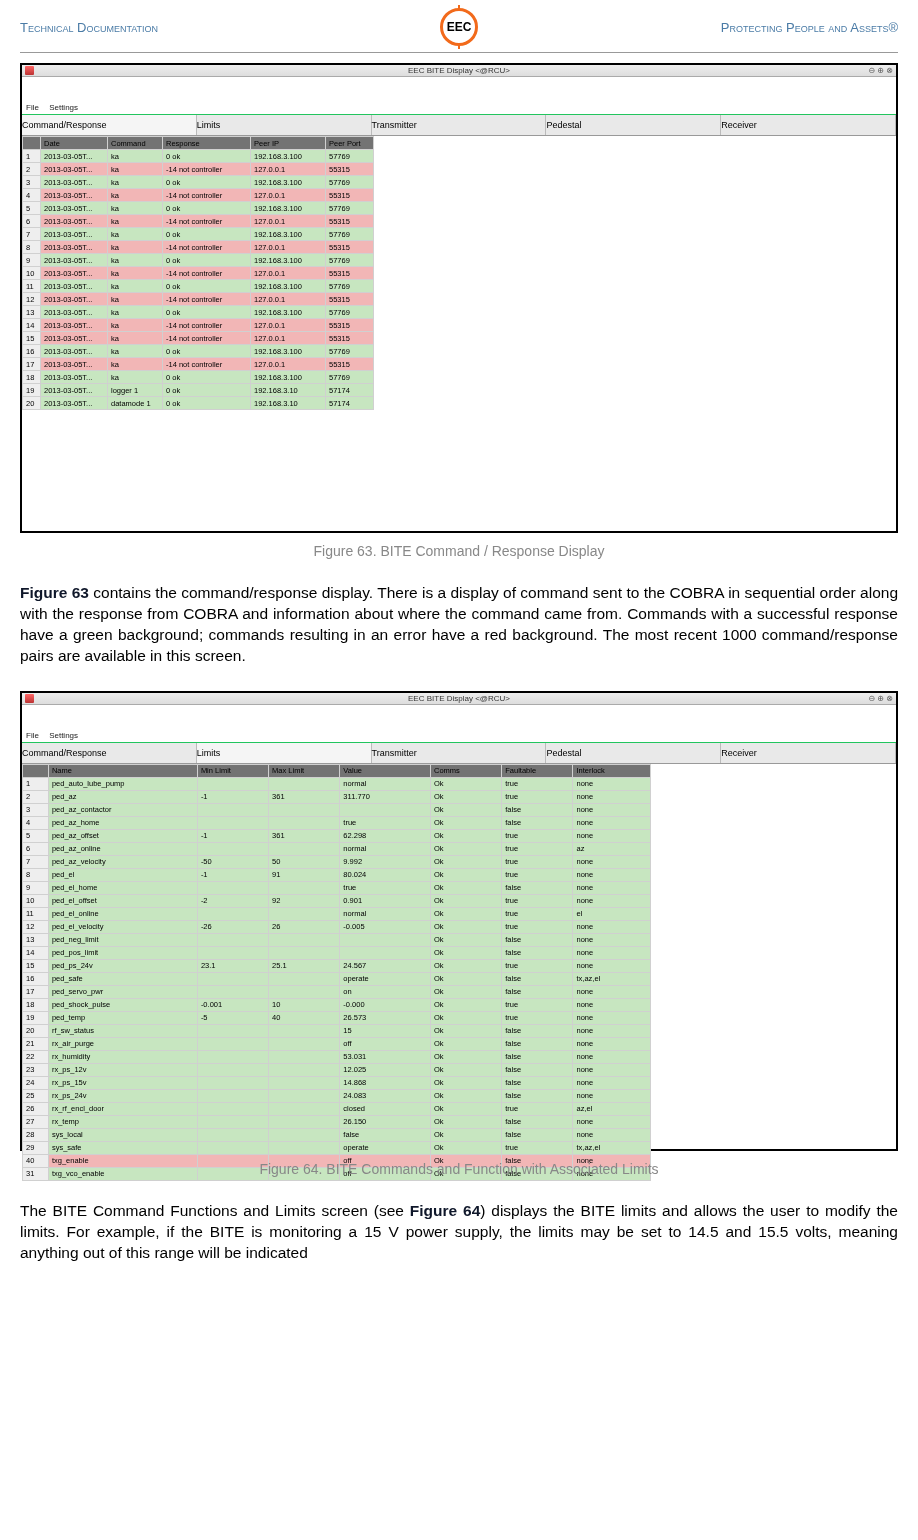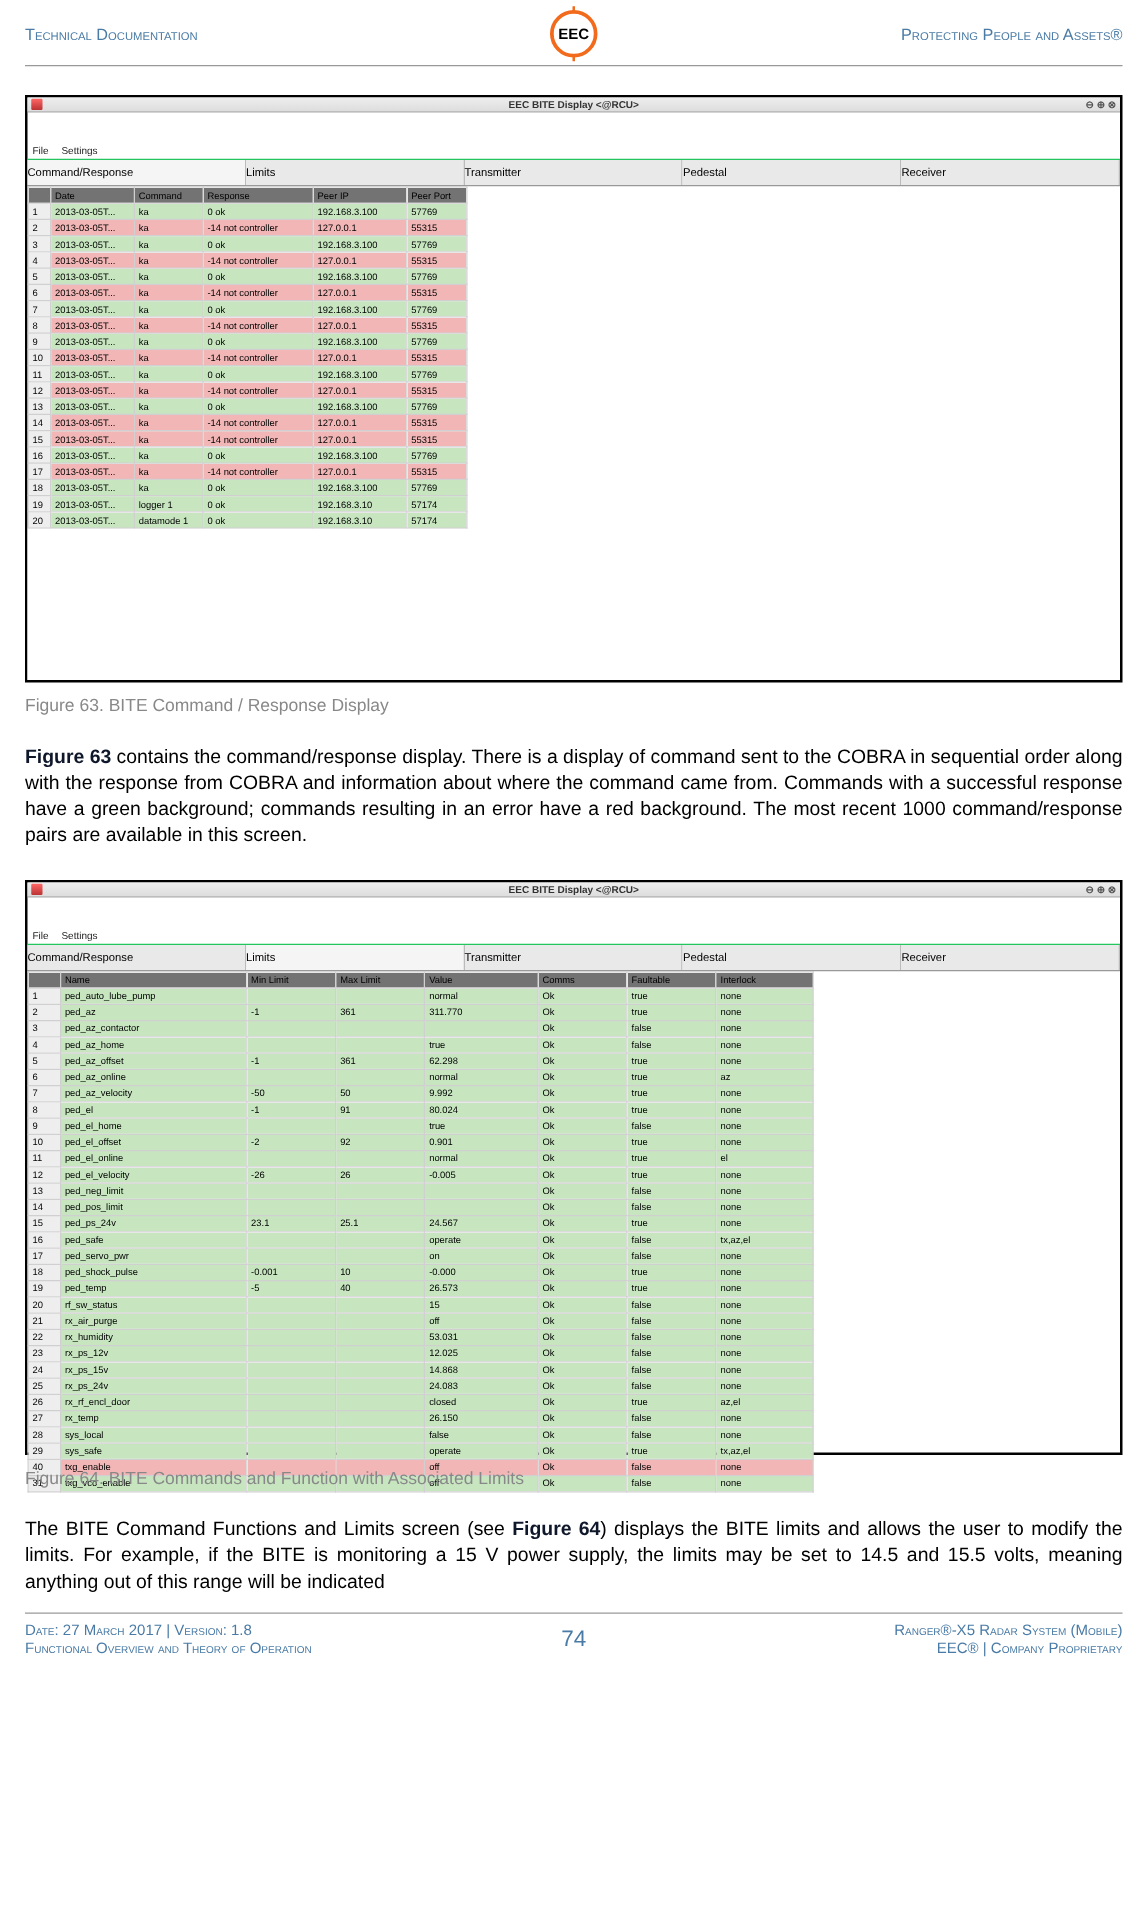--- a/index.html
+++ b/index.html
@@ -10,21 +10,21 @@
     color: #000;
     font-size: 13px;
   }
   .page { padding: 8px 20px 20px 20px; }
   .top-header {
     display: flex;
     justify-content: space-between;
     align-items: center;
     border-bottom: 1px solid #999;
     padding-bottom: 6px;
-    margin-bottom: 23px;
+    margin-bottom: 10px;
   }
   .top-header .left, .top-header .right {
     font-variant: small-caps;
     color: #4a7ba6;
     font-size: 13px;
     flex: 1;
   }
   .top-header .right { text-align: right; }
   .logo-wrap { flex: 0 0 auto; width: 60px; display:flex; justify-content:center; }
   .logo {
@@ -49,21 +49,20 @@
     margin: 0 0 10px 0;
   }
   .app-titlebar {
     background: linear-gradient(#eee,#ddd);
     border-bottom:1px solid #aaa;
     font-size:8px;
     text-align:center;
     padding:1px 0;
     color:#333;
     position: relative;
-    font-weight: bold;
   }
   .app-titlebar .wincontrols {
     position:absolute; right:3px; top:1px; font-size:8px; color:#555;
   }
   .app-titlebar .winicon {
     position:absolute; left:3px; top:1px; width:9px; height:9px;
     background: linear-gradient(#f66,#b33); border-radius:1px;
   }
   .app-menu {
     font-size:8px; color:#222; padding:2px 4px;
@@ -97,21 +96,21 @@
   .data-table th { background:#737373; font-weight:normal; }
   .row-green td { background:#c7e6c0; }
   .row-red td { background:#f2b6b6; }
   .row-num { width:18px; text-align:right; background:#eee !important; }
 
   .hatched { background-image: repeating-linear-gradient(45deg,#ddd 0,#ddd 2px,#fff 2px,#fff 4px); }
 
   .limits-wrap { width:72%;border-radius:10px; }
 
   .figure-caption {
-    text-align:left;
+    text-align:center;
     color:#888;
     font-size:14px;
     margin: 8px 0 24px 0;
   }
 
   .body-text {
     font-size:15.5px;
     line-height:1.35;
     text-align:justify;
     margin-bottom:24px;
@@ -723,25 +722,14 @@
       </table>
     </div>
   </div>
 
   <div class="figure-caption">Figure 64. BITE Commands and Function with Associated Limits</div>
 
   <p class="body-text" style="margin-bottom:8px;">
     <span>The BITE Command Functions and Limits screen (see </span><span class="fig-ref">Figure 64</span><span>) displays the BITE limits and allows the user to modify the limits.  For example, if the BITE is monitoring a 15 V power supply, the limits may be set to 14.5 and 15.5 volts, meaning anything out of this range will be indicated</span>
   </p>
 
-  <div class="footer">
-    <div class="fl">
-      <span>Date: 27 March 2017 | Version: 1.8</span>
-      <span class="line2">Functional Overview and Theory of Operation</span>
-    </div>
-    <div class="fc">74</div>
-    <div class="fr">
-      <span>Ranger®-X5 Radar System (Mobile)</span>
-      <span class="line2">EEC® | Company Proprietary</span>
-    </div>
-  </div>
 
 </div>
 
 </body></html>

